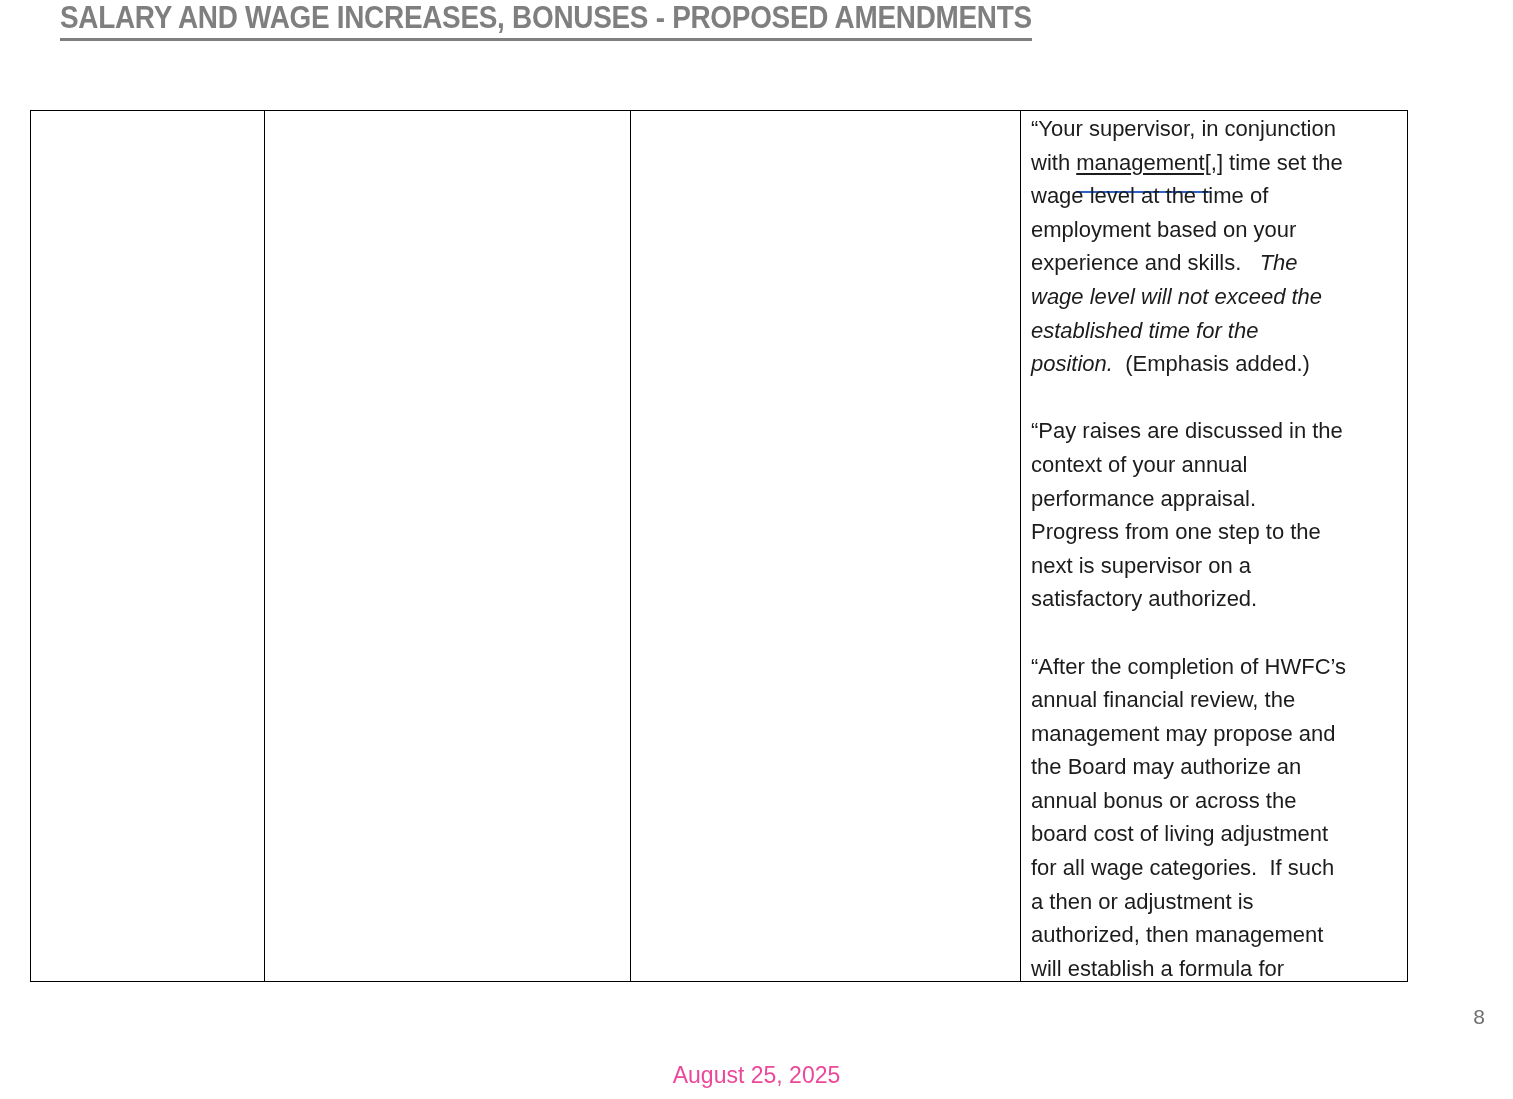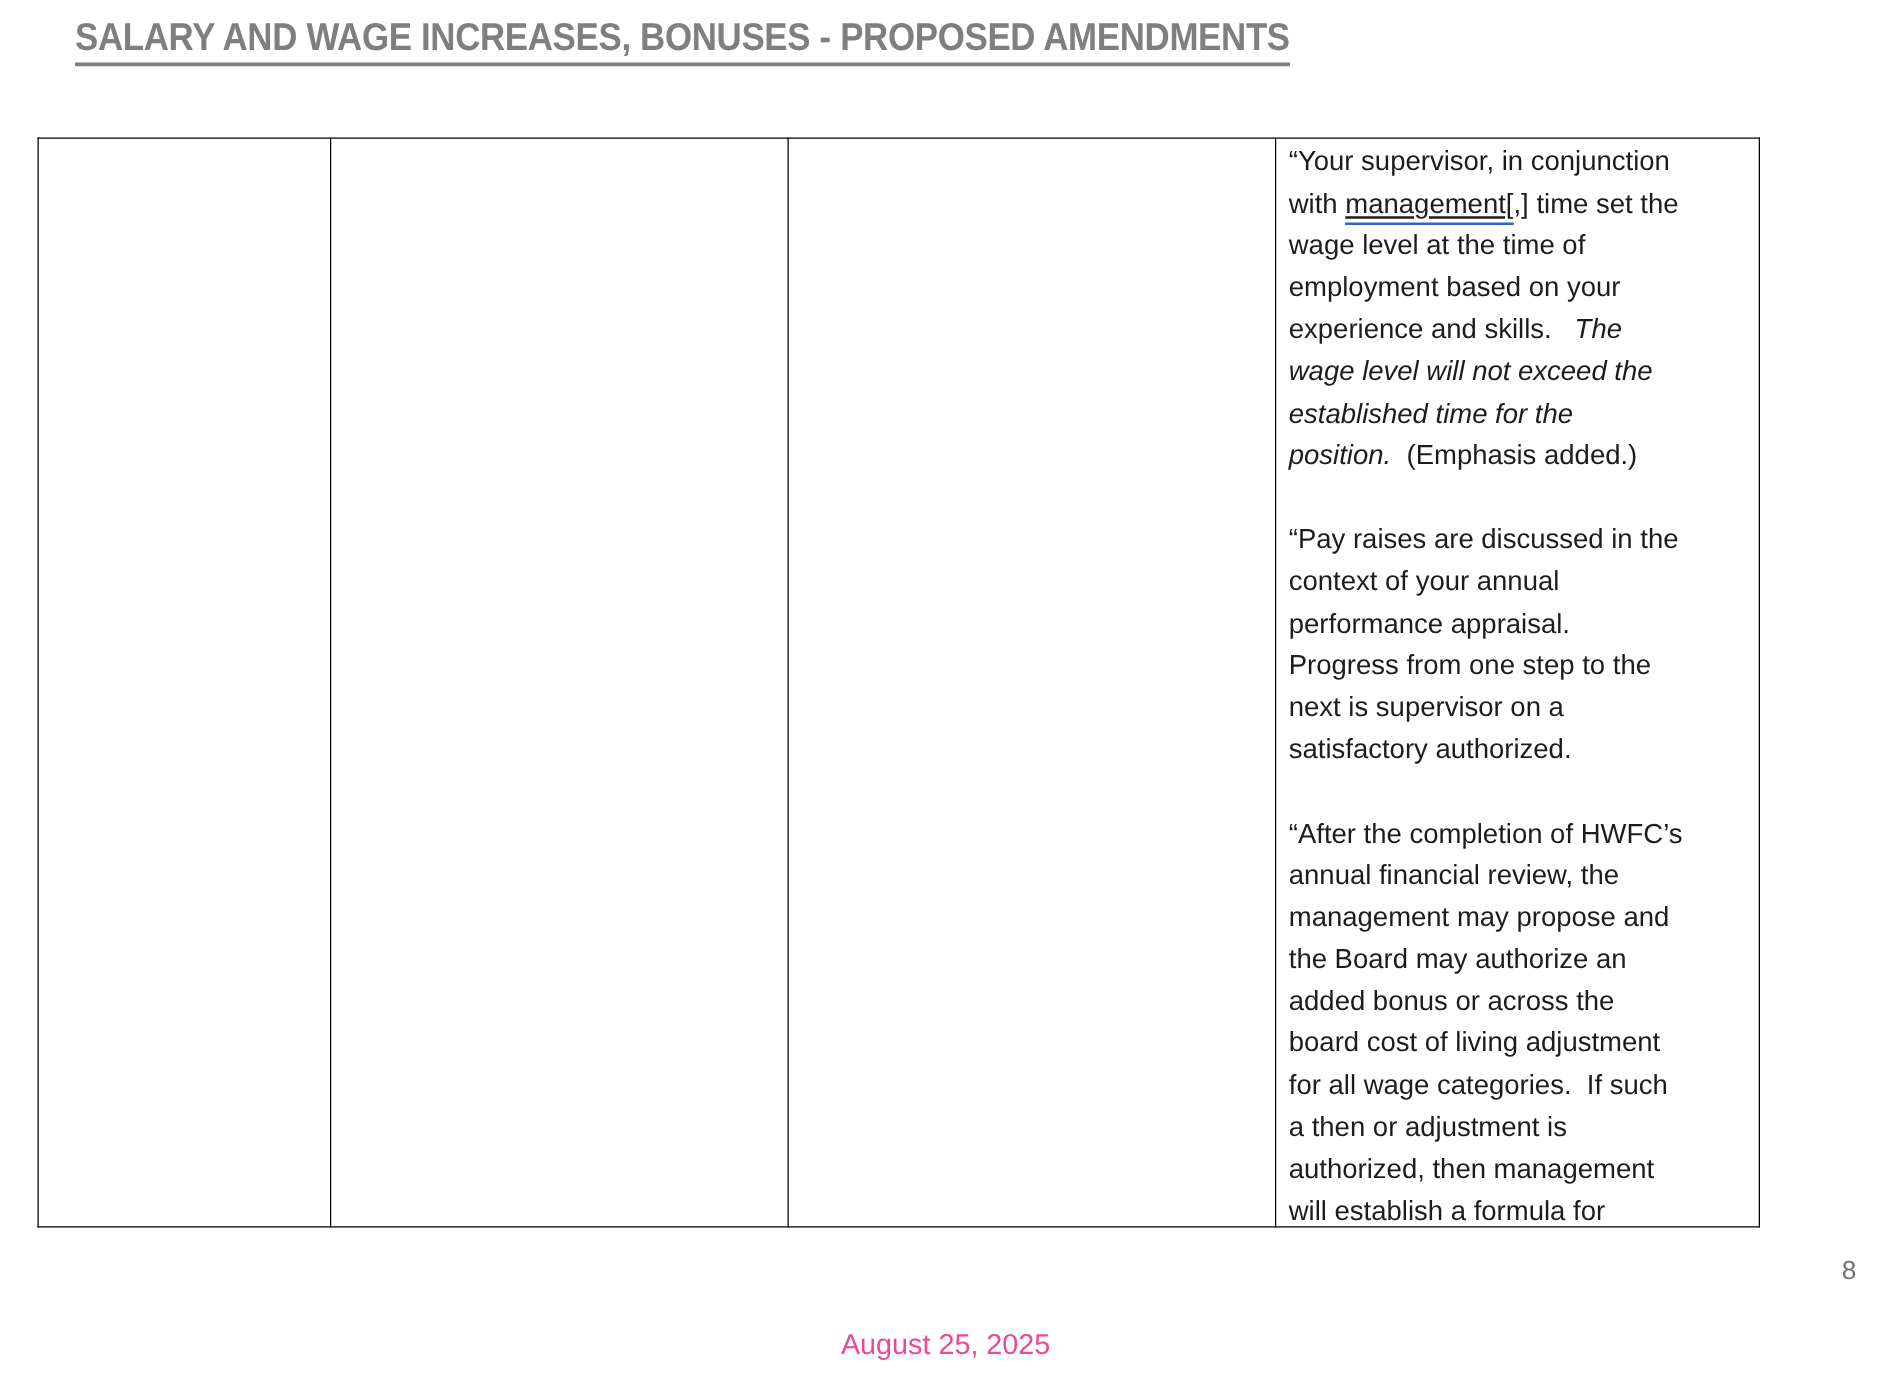--- a/index.html
+++ b/index.html
@@ -12,21 +12,21 @@
     width: 1513px;
     height: 1099px;
     font-family: "Liberation Sans", "DejaVu Sans", sans-serif;
     overflow: hidden;
   }
 
   
   .title-wrap {
     position: absolute;
     left: 60px;
-    top: 12px;
+    top: 0;
   }
   .doc-title {
     display: inline-block;
     font-size: 31px;
     font-weight: bold;
     color: #7f7f7f;
     white-space: nowrap;
     letter-spacing: -0.3px;
     border-bottom: 3px solid #7f7f7f;
     padding-bottom: 2px;
@@ -68,21 +68,21 @@
     line-height: 33.6px;
     color: #1c1c1c;
   }
   .r-n { font-style: normal; }
   .r-i { font-style: italic; }
   .r-u {
     text-decoration: underline;
     text-decoration-thickness: 1.5px;
     text-underline-offset: 3px;
     border-bottom: 2.5px solid #2d63c8;
-    padding-bottom: 3px;
+    padding-bottom: 16px;
   }
 
   
   .page-number {
     position: absolute;
     top: 1005px;
     right: 28px;
     font-size: 21px;
     color: #6f6f6f;
   }
@@ -133,21 +133,21 @@
               <div class="q-line"><span class="r-n">performance appraisal.</span></div>
               <div class="q-line"><span class="r-n">Progress from one step to the</span></div>
               <div class="q-line"><span class="r-n">next is supervisor on a</span></div>
               <div class="q-line"><span class="r-n">satisfactory authorized.</span></div>
             </div>
             <div class="q-para">
               <div class="q-line"><span class="r-n">“After the completion of HWFC’s</span></div>
               <div class="q-line"><span class="r-n">annual financial review, the</span></div>
               <div class="q-line"><span class="r-n">management may propose and</span></div>
               <div class="q-line"><span class="r-n">the Board may authorize an</span></div>
-              <div class="q-line"><span class="r-n">added bonus or across the</span></div>
+              <div class="q-line"><span class="r-n">annual bonus or across the</span></div>
               <div class="q-line"><span class="r-n">board cost of living adjustment</span></div>
               <div class="q-line"><span class="r-n">for all wage categories.  If such</span></div>
               <div class="q-line"><span class="r-n">a then or adjustment is</span></div>
               <div class="q-line"><span class="r-n">authorized, then management</span></div>
               <div class="q-line"><span class="r-n">will establish a formula for</span></div>
             </div>
           </div>
     </td>
   </tr>
 </tbody>

